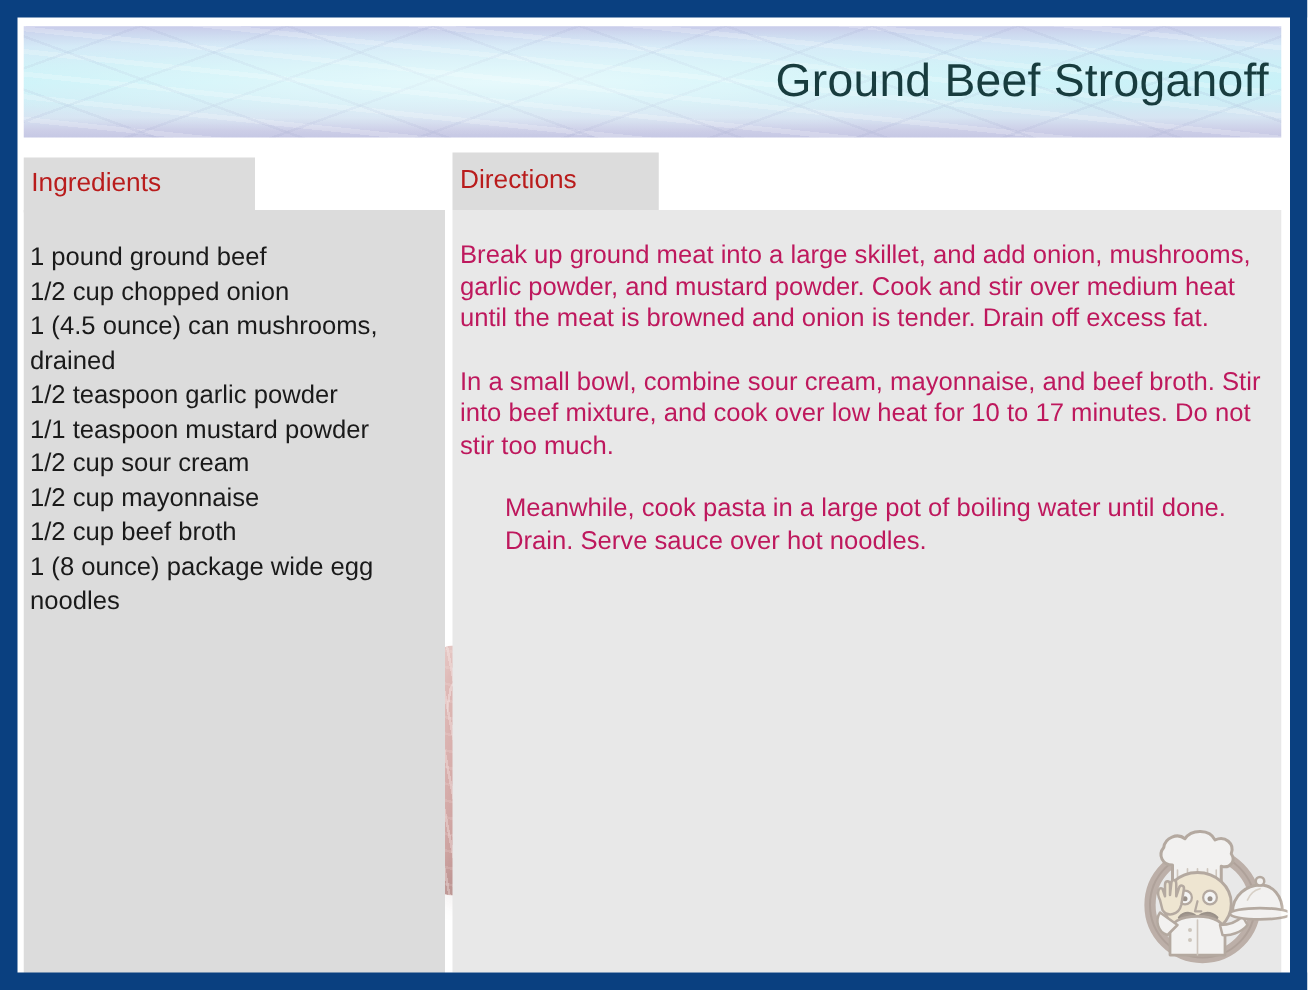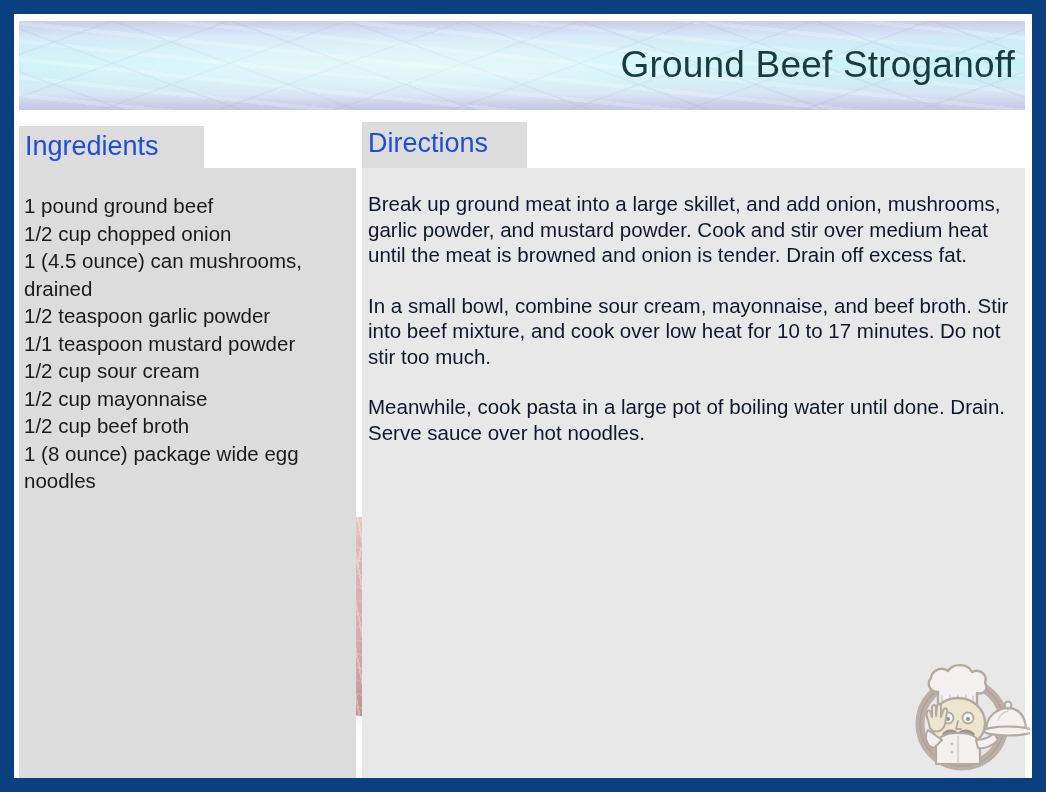--- a/index.html
+++ b/index.html
@@ -111,22 +111,22 @@
     position: absolute;
     background: #dcdcdc;
     z-index: 8;
     box-sizing: border-box;
   }
   .panel-heading span {
     position: absolute;
     left: 6px;
     top: 50%;
     transform: translateY(-54%);
-    font-size: 27px;
-    color: #1d4ed8;
+    font-size: 21px;
+    color: #b91c1c;
     white-space: nowrap;
     font-weight: 400;
   }
   #ingredients-heading {
     left: 19px;
     top: 126px;
     width: 185px;
     height: 44px;
   }
   #directions-heading {
@@ -170,27 +170,27 @@
     white-space: normal;
   }
 
   #directions-text {
     position: absolute;
     left: 6px;
     top: 23px;
     right: 14px;
     font-size: 20.5px;
     line-height: 25.5px;
-    color: #0f172a;
+    color: #be185d;
     z-index: 3;
   }
   #directions-text p {
     margin: 0 0 25px 0;
   }
-  #directions-text p:last-child { margin-bottom: 0; }
+  #directions-text p:last-child { margin-bottom: 0; margin-left: 36px; }
 
   
   #beef-photo {
     position: absolute;
     left: 330px;
     top: 440px;
     width: 400px;
     height: 340px;
     z-index: 6;
     opacity: 0.62;

